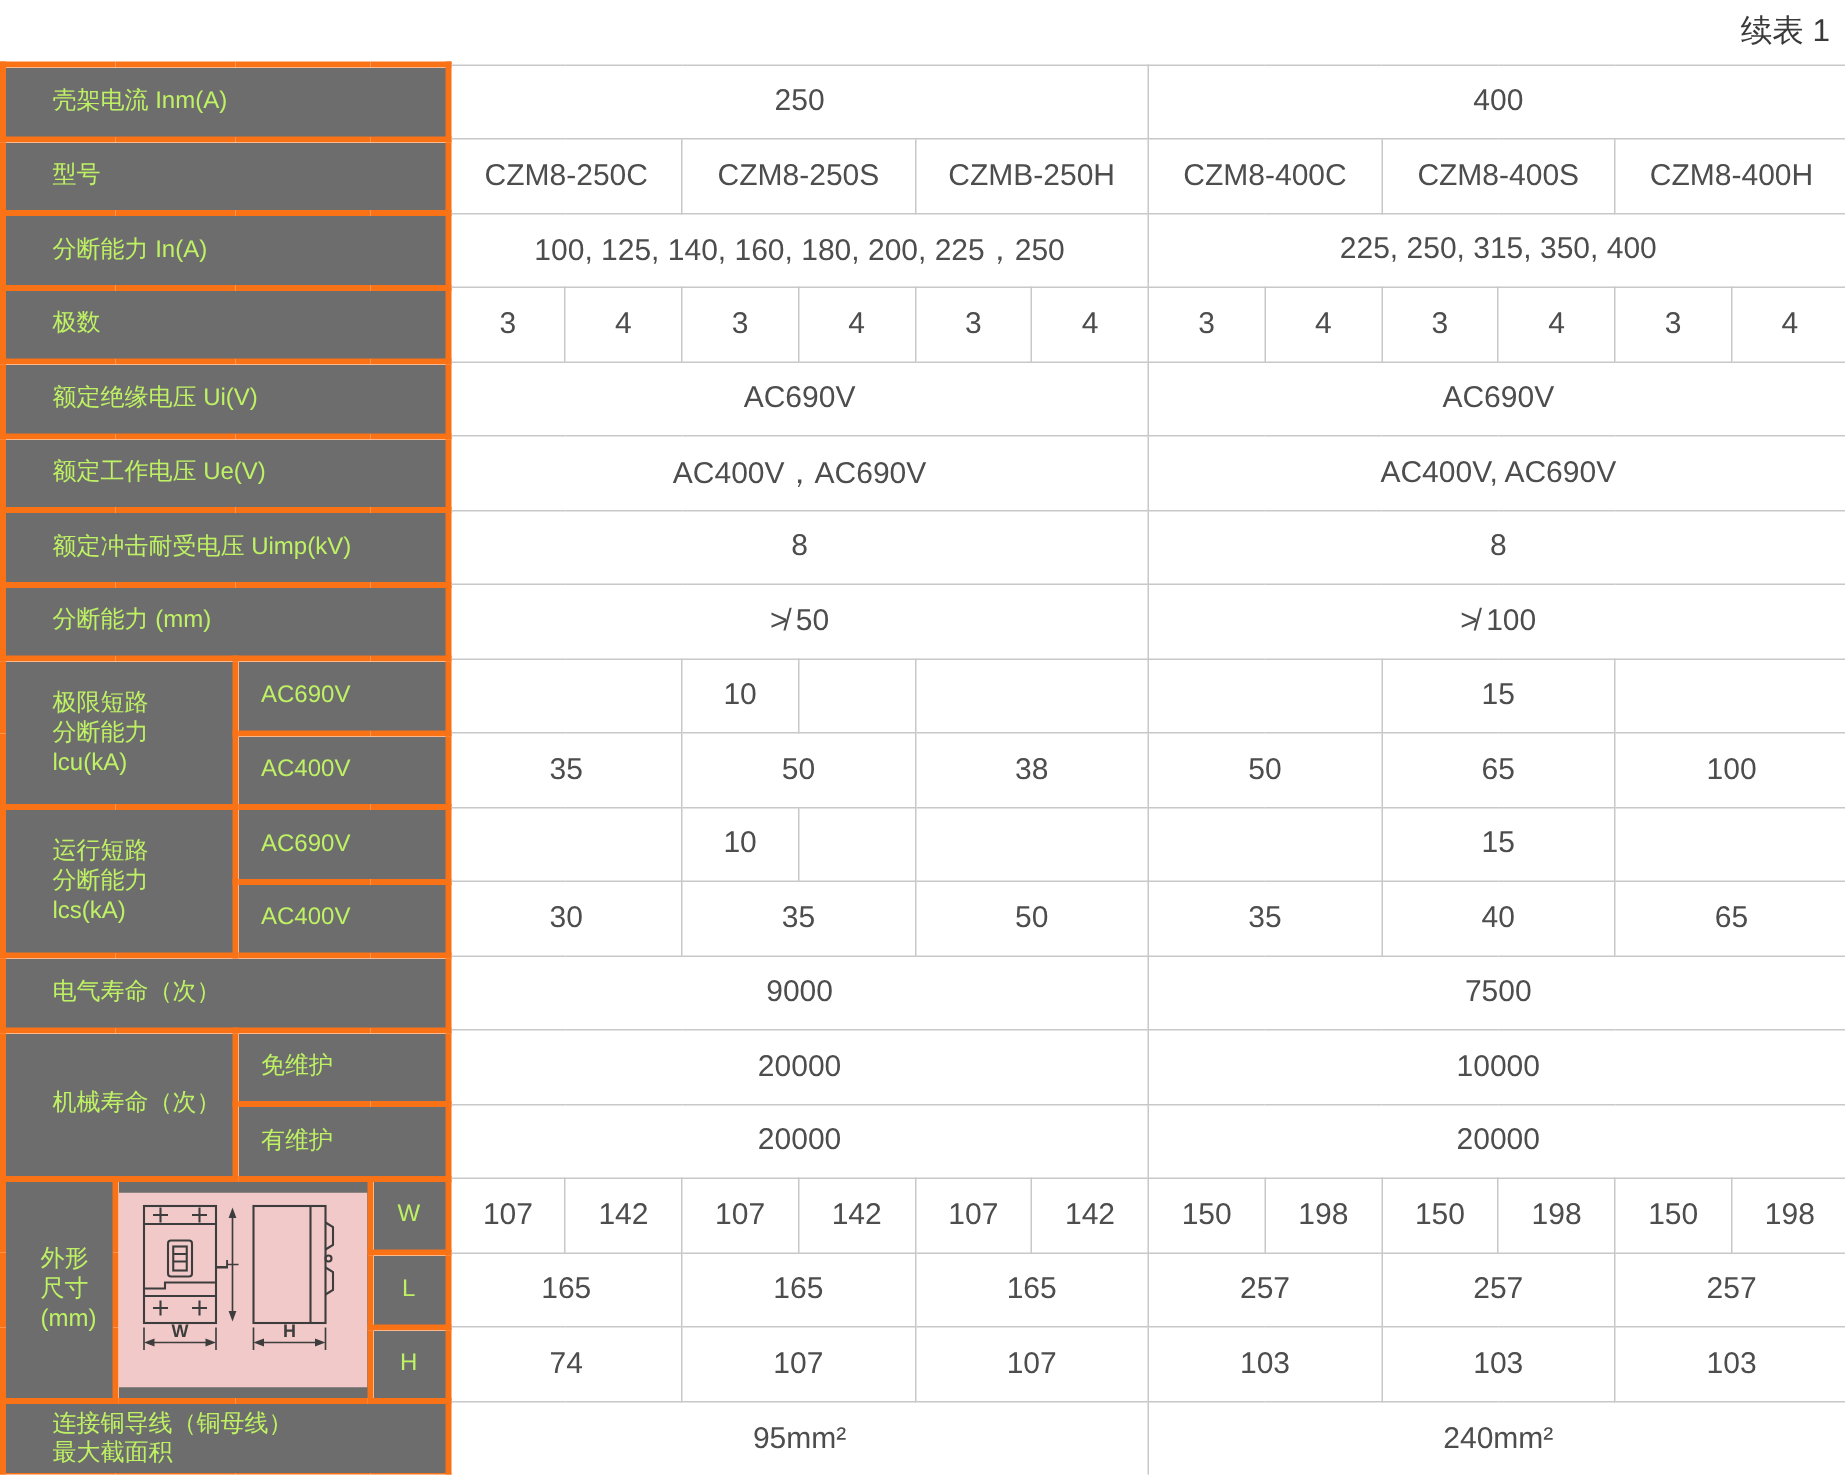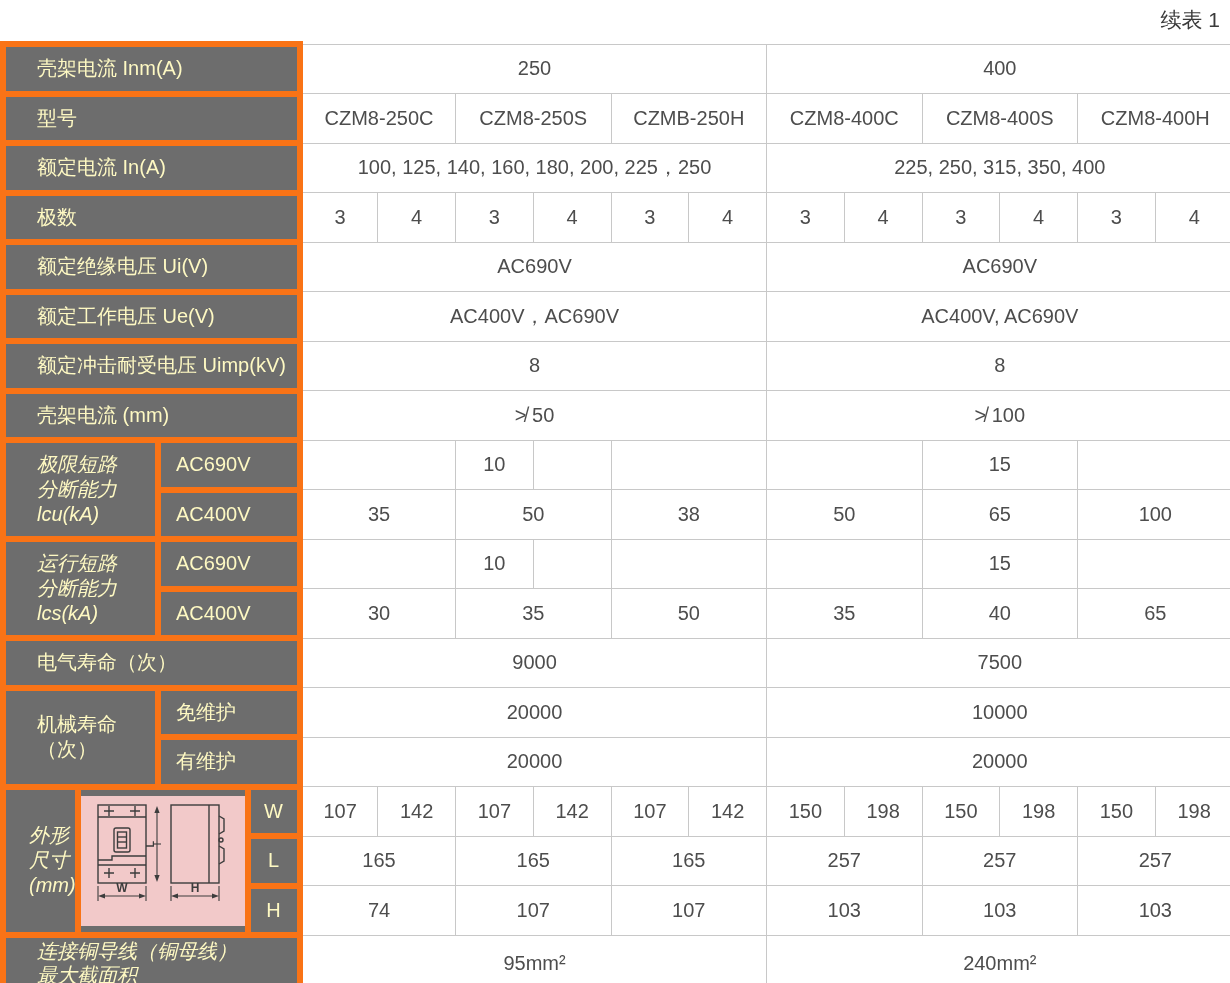--- a/index.html
+++ b/index.html
@@ -14,28 +14,28 @@
   }
   table.spec{
     position:absolute;left:0;top:41px;
     width:1230px;height:942px;
     border-collapse:collapse;table-layout:fixed;
   }
   td{vertical-align:middle;overflow:hidden;}
   tr{height:49.5px;}
   
   td.lbl{
-    background:#6d6d6d;color:#fef9c3;
-    border:6px solid #f97316;
-    font-size:20px;text-align:left;padding-left:31px;
+    background:#6d6d6d;color:#bef264;
+    border:4px solid #f97316;
+    font-size:16px;text-align:left;padding-left:31px;
     line-height:1.25;
   }
   td.sub{padding-left:15px;}
   td.whl{padding-left:0;text-align:center;}
-  td.pre{white-space:pre-line;font-style:italic;}
+  td.pre{white-space:pre-line;}
   
   td.dat{
     background:#ffffff;color:#4d4d4d;
     border:1px solid #c8c8c8;
     font-size:20px;text-align:center;
     padding:0;
   }
   
   td.img-cell{
     background:#6d6d6d;border:2px solid #ffffff;
@@ -79,21 +79,21 @@
     <td class="lbl" colspan="4">型号</td>
     <td class="dat" colspan="2">CZM8-250C</td>
     <td class="dat" colspan="2">CZM8-250S</td>
     <td class="dat" colspan="2">CZMB-250H</td>
     <td class="dat" colspan="2">CZM8-400C</td>
     <td class="dat" colspan="2">CZM8-400S</td>
     <td class="dat" colspan="2">CZM8-400H</td>
   </tr>
 
   <tr>
-    <td class="lbl" colspan="4">额定电流 In(A)</td>
+    <td class="lbl" colspan="4">分断能力 In(A)</td>
     <td class="dat" colspan="6">100, 125, 140, 160, 180, 200, 225，250</td>
     <td class="dat" colspan="6">225, 250, 315, 350, 400</td>
   </tr>
 
   <tr>
     <td class="lbl" colspan="4">极数</td>
     <td class="dat">3</td>
     <td class="dat">4</td>
     <td class="dat">3</td>
     <td class="dat">4</td>
@@ -119,21 +119,21 @@
     <td class="dat" colspan="6">AC400V, AC690V</td>
   </tr>
 
   <tr>
     <td class="lbl" colspan="4">额定冲击耐受电压 Uimp(kV)</td>
     <td class="dat" colspan="6">8</td>
     <td class="dat" colspan="6">8</td>
   </tr>
 
   <tr>
-    <td class="lbl" colspan="4">壳架电流 (mm)</td>
+    <td class="lbl" colspan="4">分断能力 (mm)</td>
     <td class="dat" colspan="6">≯ 50</td>
     <td class="dat" colspan="6">≯ 100</td>
   </tr>
 
   <tr>
     <td class="lbl pre" colspan="2" rowspan="2">极限短路
 分断能力
 lcu(kA)</td>
     <td class="lbl sub" colspan="2">AC690V</td>
     <td class="dat" colspan="2"></td>

